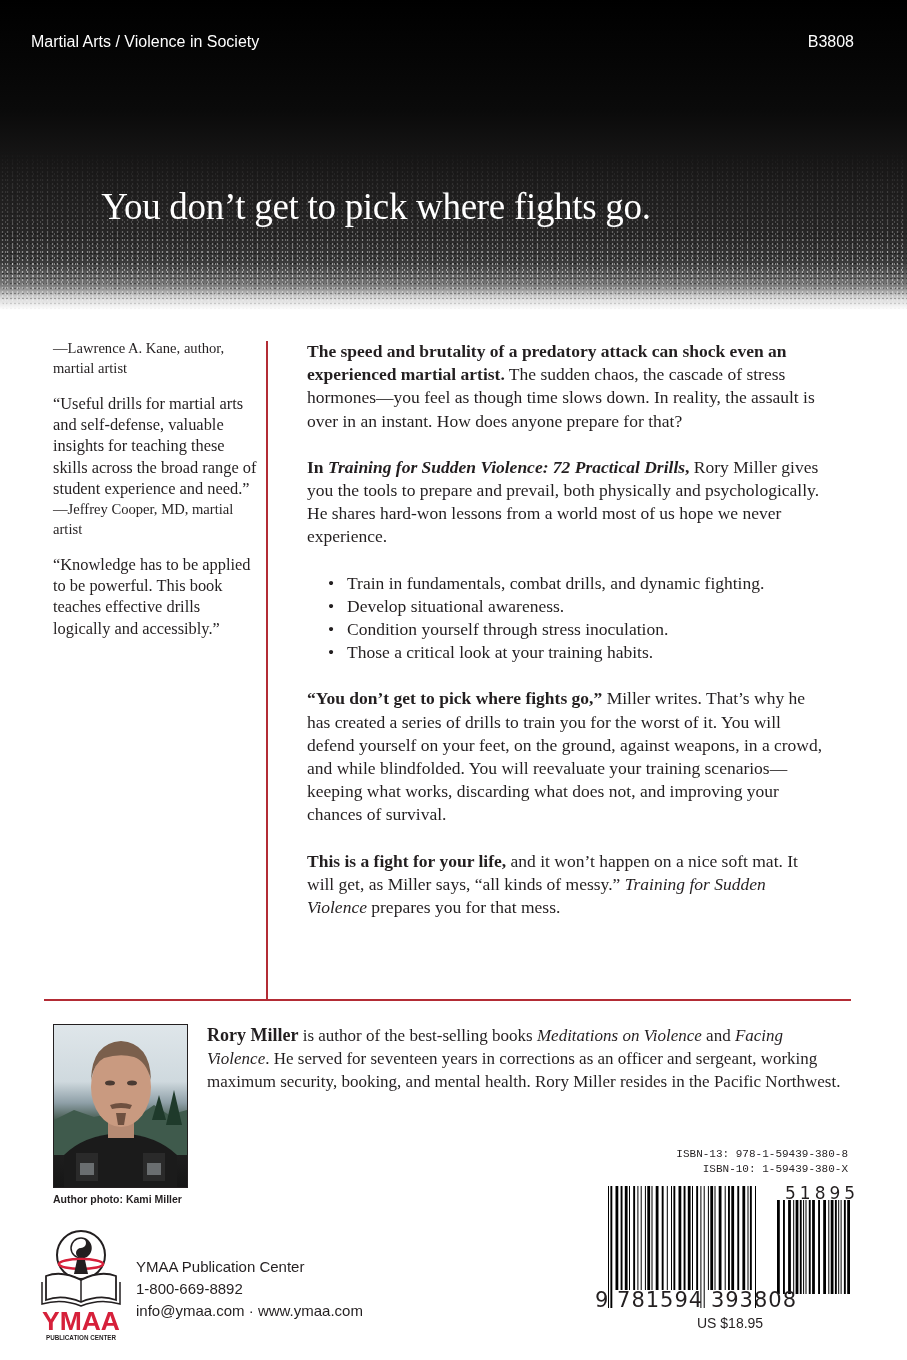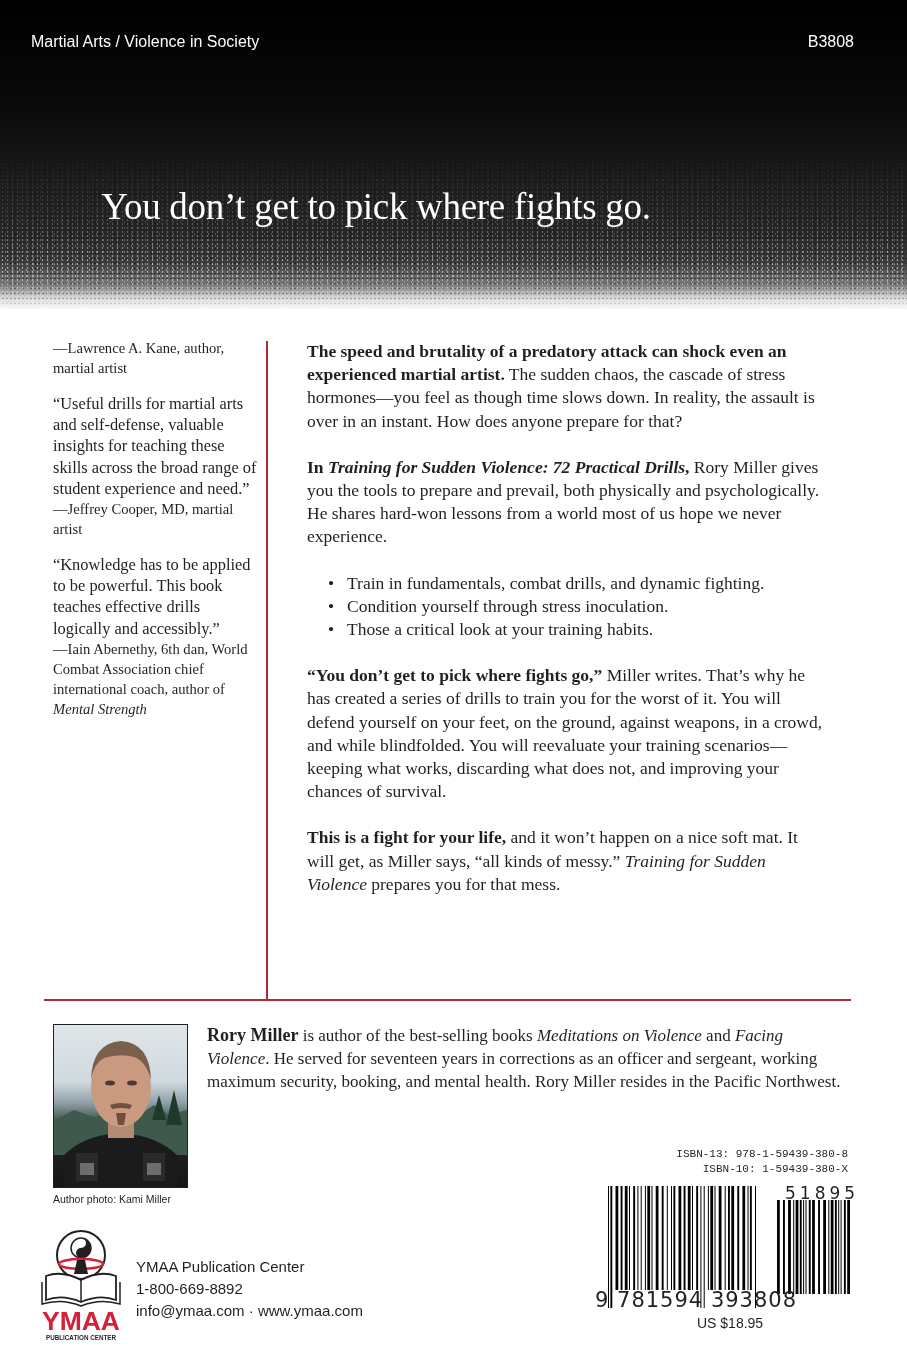--- a/index.html
+++ b/index.html
@@ -54,21 +54,21 @@
   .main li::before { content: "\2022"; position: absolute; left: -19px; }
   b { font-weight: bold; }
   .photo {
     position: absolute; left: 53px; top: 1024px; width: 133px; height: 162px;
     border: 1.5px solid #231f20; overflow: hidden;
     background: linear-gradient(to bottom, #dfe6ea 0%, #cfd9de 35%, #8fa0a8 48%, #4a5f55 58%, #2c3a32 68%, #1e1e1e 80%, #161616 100%);
   }
   .photo svg { position: absolute; left: 0; top: 0; }
   .photo-credit {
     position: absolute; left: 53px; top: 1193px;
-    font-family: "Liberation Sans", "DejaVu Sans", sans-serif; font-size: 10.5px;
+    font-family: "Liberation Sans", "DejaVu Sans", sans-serif; font-size: 10.5px; font-weight: bold;
   }
   .bio { position: absolute; left: 207px; top: 1024px; width: 640px; font-size: 17px; line-height: 23.2px; }
   .bio .name { font-weight: bold; font-size: 18px; }
   .isbn {
     position: absolute; left: 602px; width: 246px; text-align: right;
     font-family: Liberation Mono, monospace; font-size: 11px; line-height: 15px;
   }
   .isbn13 { top: 1147px; }
   .isbn10 { top: 1162px; text-align: right; }
   .barcode-main { position: absolute; left: 608px; top: 1186px; width: 150px; height: 122px; }
@@ -109,29 +109,29 @@
 <div class="blurbs">
   <div class="blurb">
     <span class="attr">—Lawrence A. Kane, author, martial artist</span>
   </div>
   <div class="blurb">
     <span class="quote">“Useful drills for martial arts and self-defense, valuable insights for teaching these skills across the broad range of student experience and need.”</span>
     <span class="attr">—Jeffrey Cooper, MD, martial artist</span>
   </div>
   <div class="blurb">
     <span class="quote">“Knowledge has to be applied to be powerful. This book teaches effective drills logically and accessibly.”</span>
-    <span class="attr"><span>—Iain Abernethy, 6th dan, World Combat Association chief international coach, author of </span><i>Mental Strength</i></span>
   </div>
 </div>
 
 <div class="main">
   <p><b>The speed and brutality of a predatory attack can shock even an experienced martial artist.</b><span> The sudden chaos, the cascade of stress hormones—you feel as though time slows down. In reality, the assault is over in an instant. How does anyone prepare for that?</span></p>
   <p><b><span>In </span><i>Training for Sudden Violence: 72 Practical Drills</i><span>,</span></b><span> Rory Miller gives you the tools to prepare and prevail, both physically and psychologically. He shares hard-won lessons from a world most of us hope we never experience.</span></p>
   <ul>
     <li>Train in fundamentals, combat drills, and dynamic fighting.</li>
+    <li>Develop situational awareness.</li>
     <li>Condition yourself through stress inoculation.</li>
     <li>Those a critical look at your training habits.</li>
   </ul>
   <p><b>“You don’t get to pick where fights go,”</b><span> Miller writes. That’s why he has created a series of drills to train you for the worst of it. You will defend yourself on your feet, on the ground, against weapons, in a crowd, and while blindfolded. You will reevaluate your training scenarios—keeping what works, discarding what does not, and improving your chances of survival.</span></p>
   <p><b>This is a fight for your life,</b><span> and it won’t happen on a nice soft mat. It will get, as Miller says, “all kinds of messy.” </span><i>Training for Sudden Violence</i><span> prepares you for that mess.</span></p>
 </div>
 
 <div class="photo">
   <svg width="133" height="162" viewBox="0 0 133 162">
     <polygon points="0,95 20,85 40,92 60,88 80,94 100,80 115,90 133,85 133,130 0,130" fill="#3f5a4c"></polygon>

